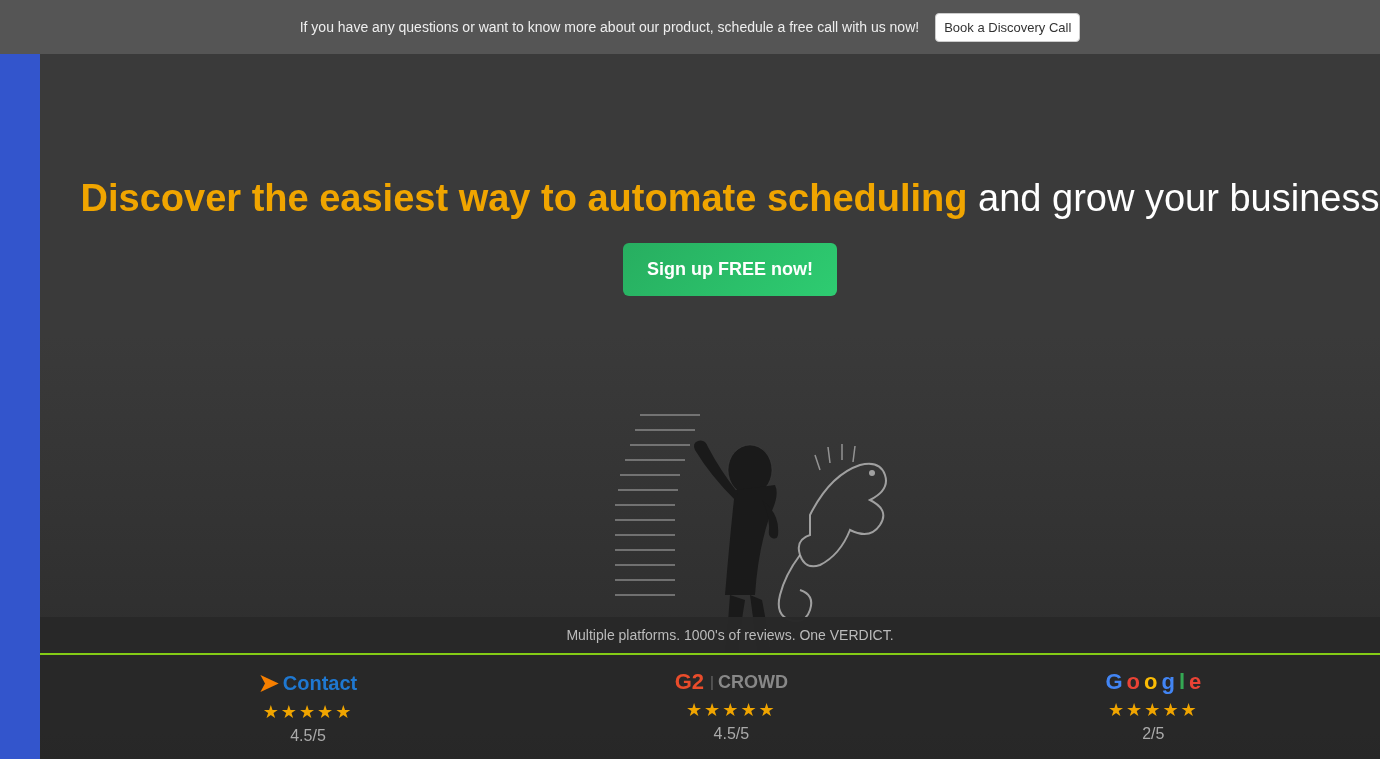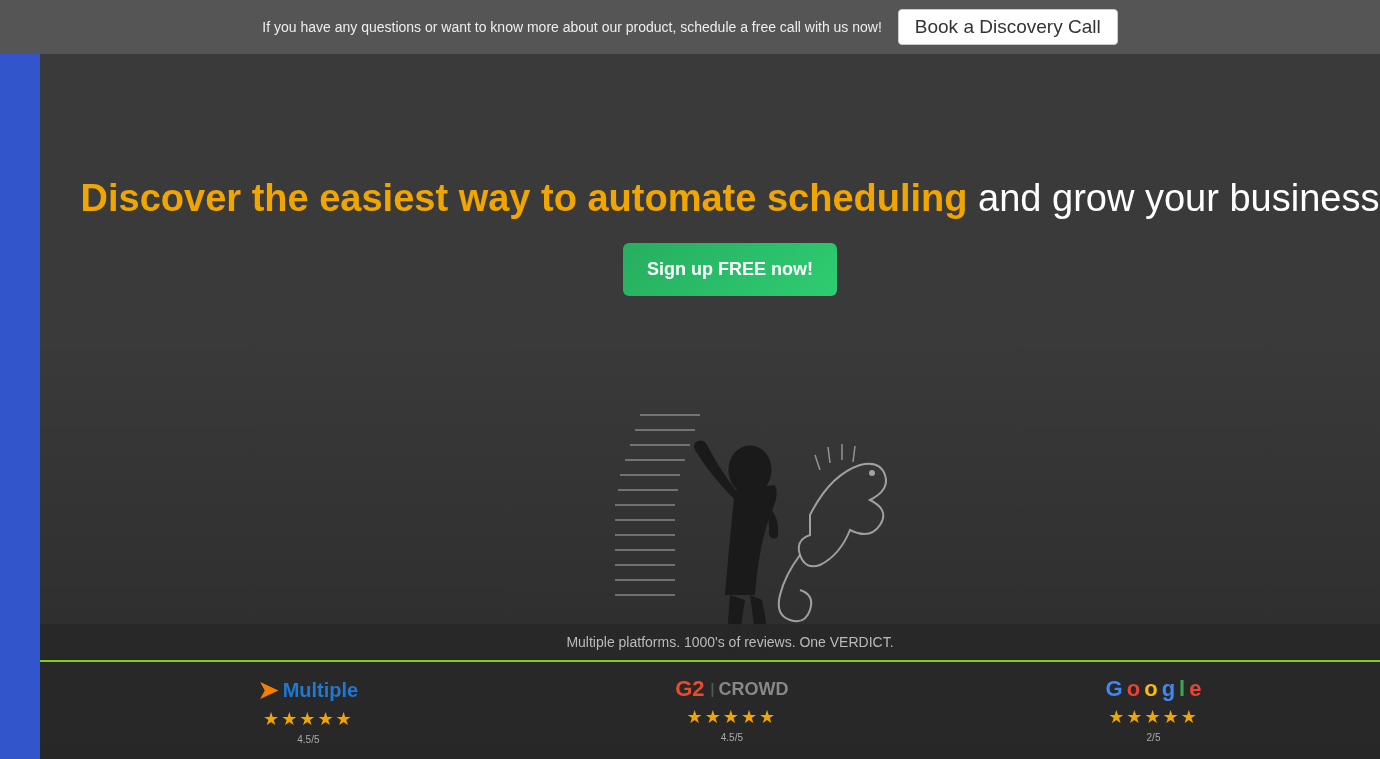--- a/index.html
+++ b/index.html
@@ -21,24 +21,24 @@
       gap: 16px;
       padding: 10px 20px;
       font-size: 14px;
       height: 54px;
     }
     .announcement-bar span { color: #eee; }
     .discovery-btn {
       background: #fff;
       color: #333;
       border: 1px solid #ccc;
-      padding: 6px 16px;
+      padding: 6px 8px;
       border-radius: 4px;
       cursor: pointer;
-      font-size: 19px;
+      font-size: 13px;
       white-space: nowrap;
     }
 
     
     .main-wrapper {
       background: #4c1d95;
       width: 100%;
       height: calc(759px - 54px);
       position: relative;
       overflow: hidden;
@@ -159,21 +159,21 @@
       font-weight: bold;
       display: flex;
       align-items: center;
       gap: 4px;
     }
     .stars {
       color: #f0a500;
       font-size: 18px;
       letter-spacing: 2px;
     }
-    .review-score { color: #aaa; font-size: 10px; }
+    .review-score { color: #aaa; font-size: 16px; }
 
     
     .hero-bg {
       position: absolute;
       top: 0; left: 0; right: 0; bottom: 0;
       background: linear-gradient(180deg, #3a3a3a 40%, #2a2a2a 100%);
       z-index: 0;
     }
 
     
@@ -311,21 +311,21 @@
     </svg>
   </div>
 
   <div class="reviews-section">
     <div class="reviews-verdict">Multiple platforms. 1000's of reviews. One VERDICT.</div>
     <div class="reviews-platforms">
 
       <div class="platform-item">
         <div class="platform-logo">
           <span style="color:#f77f00; font-size:24px;">➤</span>
-          <span style="color:#1f78d1; font-size:20px; font-weight:bold;">Multiple</span>
+          <span style="color:#1f78d1; font-size:20px; font-weight:bold;">Contact</span>
         </div>
         <div class="stars">★★★★★</div>
         <div class="review-score">4.5/5</div>
       </div>
 
       <div class="platform-item">
         <div class="platform-logo">
           <span style="color:#e94c2b; font-size:22px; font-weight:bold;text-align:right;">G2</span>
           <span style="color:#555; font-size:14px; margin-left:2px;">|</span>
           <span style="color:#888; font-size:18px;">CROWD</span>

